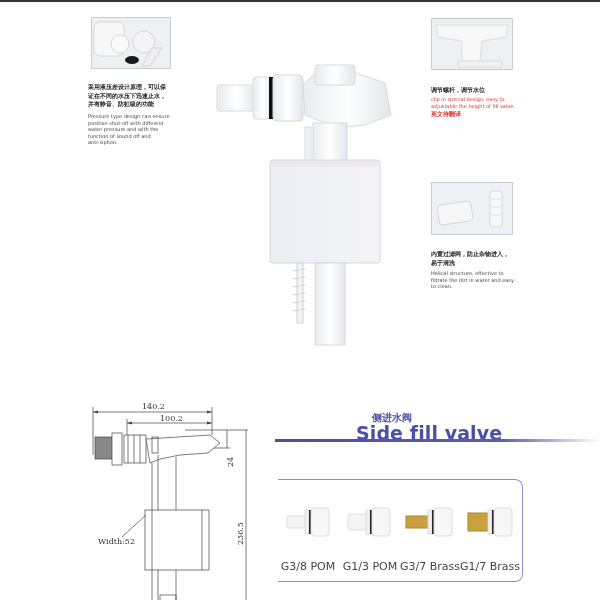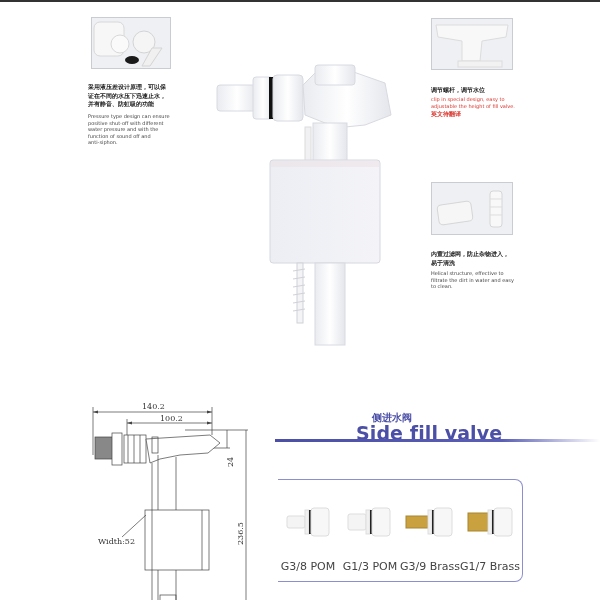--- a/index.html
+++ b/index.html
@@ -222,21 +222,21 @@
   <div class="connector-label" style="left:62px;">G1/3 POM</div>
 
   <div class="connector" style="left:126px;">
     <svg width="50" height="40">
       <rect x="2" y="14" width="22" height="12" fill="#c9a23f" stroke="#a88530"></rect>
       <rect x="24" y="8" width="4" height="24" fill="#f0f0f0" stroke="#ddd"></rect>
       <rect x="28" y="8" width="2" height="24" fill="#222"></rect>
       <rect x="30" y="6" width="18" height="28" rx="3" fill="#f7f7f7" stroke="#ddd"></rect>
     </svg>
   </div>
-  <div class="connector-label" style="left:122px;">G3/9 Brass</div>
+  <div class="connector-label" style="left:122px;">G3/7 Brass</div>
 
   <div class="connector" style="left:186px;">
     <svg width="50" height="40">
       <rect x="4" y="11" width="20" height="18" fill="#c9a23f" stroke="#a88530"></rect>
       <rect x="24" y="8" width="4" height="24" fill="#f0f0f0" stroke="#ddd"></rect>
       <rect x="28" y="8" width="2" height="24" fill="#222"></rect>
       <rect x="30" y="6" width="18" height="28" rx="3" fill="#f7f7f7" stroke="#ddd"></rect>
     </svg>
   </div>
   <div class="connector-label" style="left:182px;">G1/7 Brass</div>

